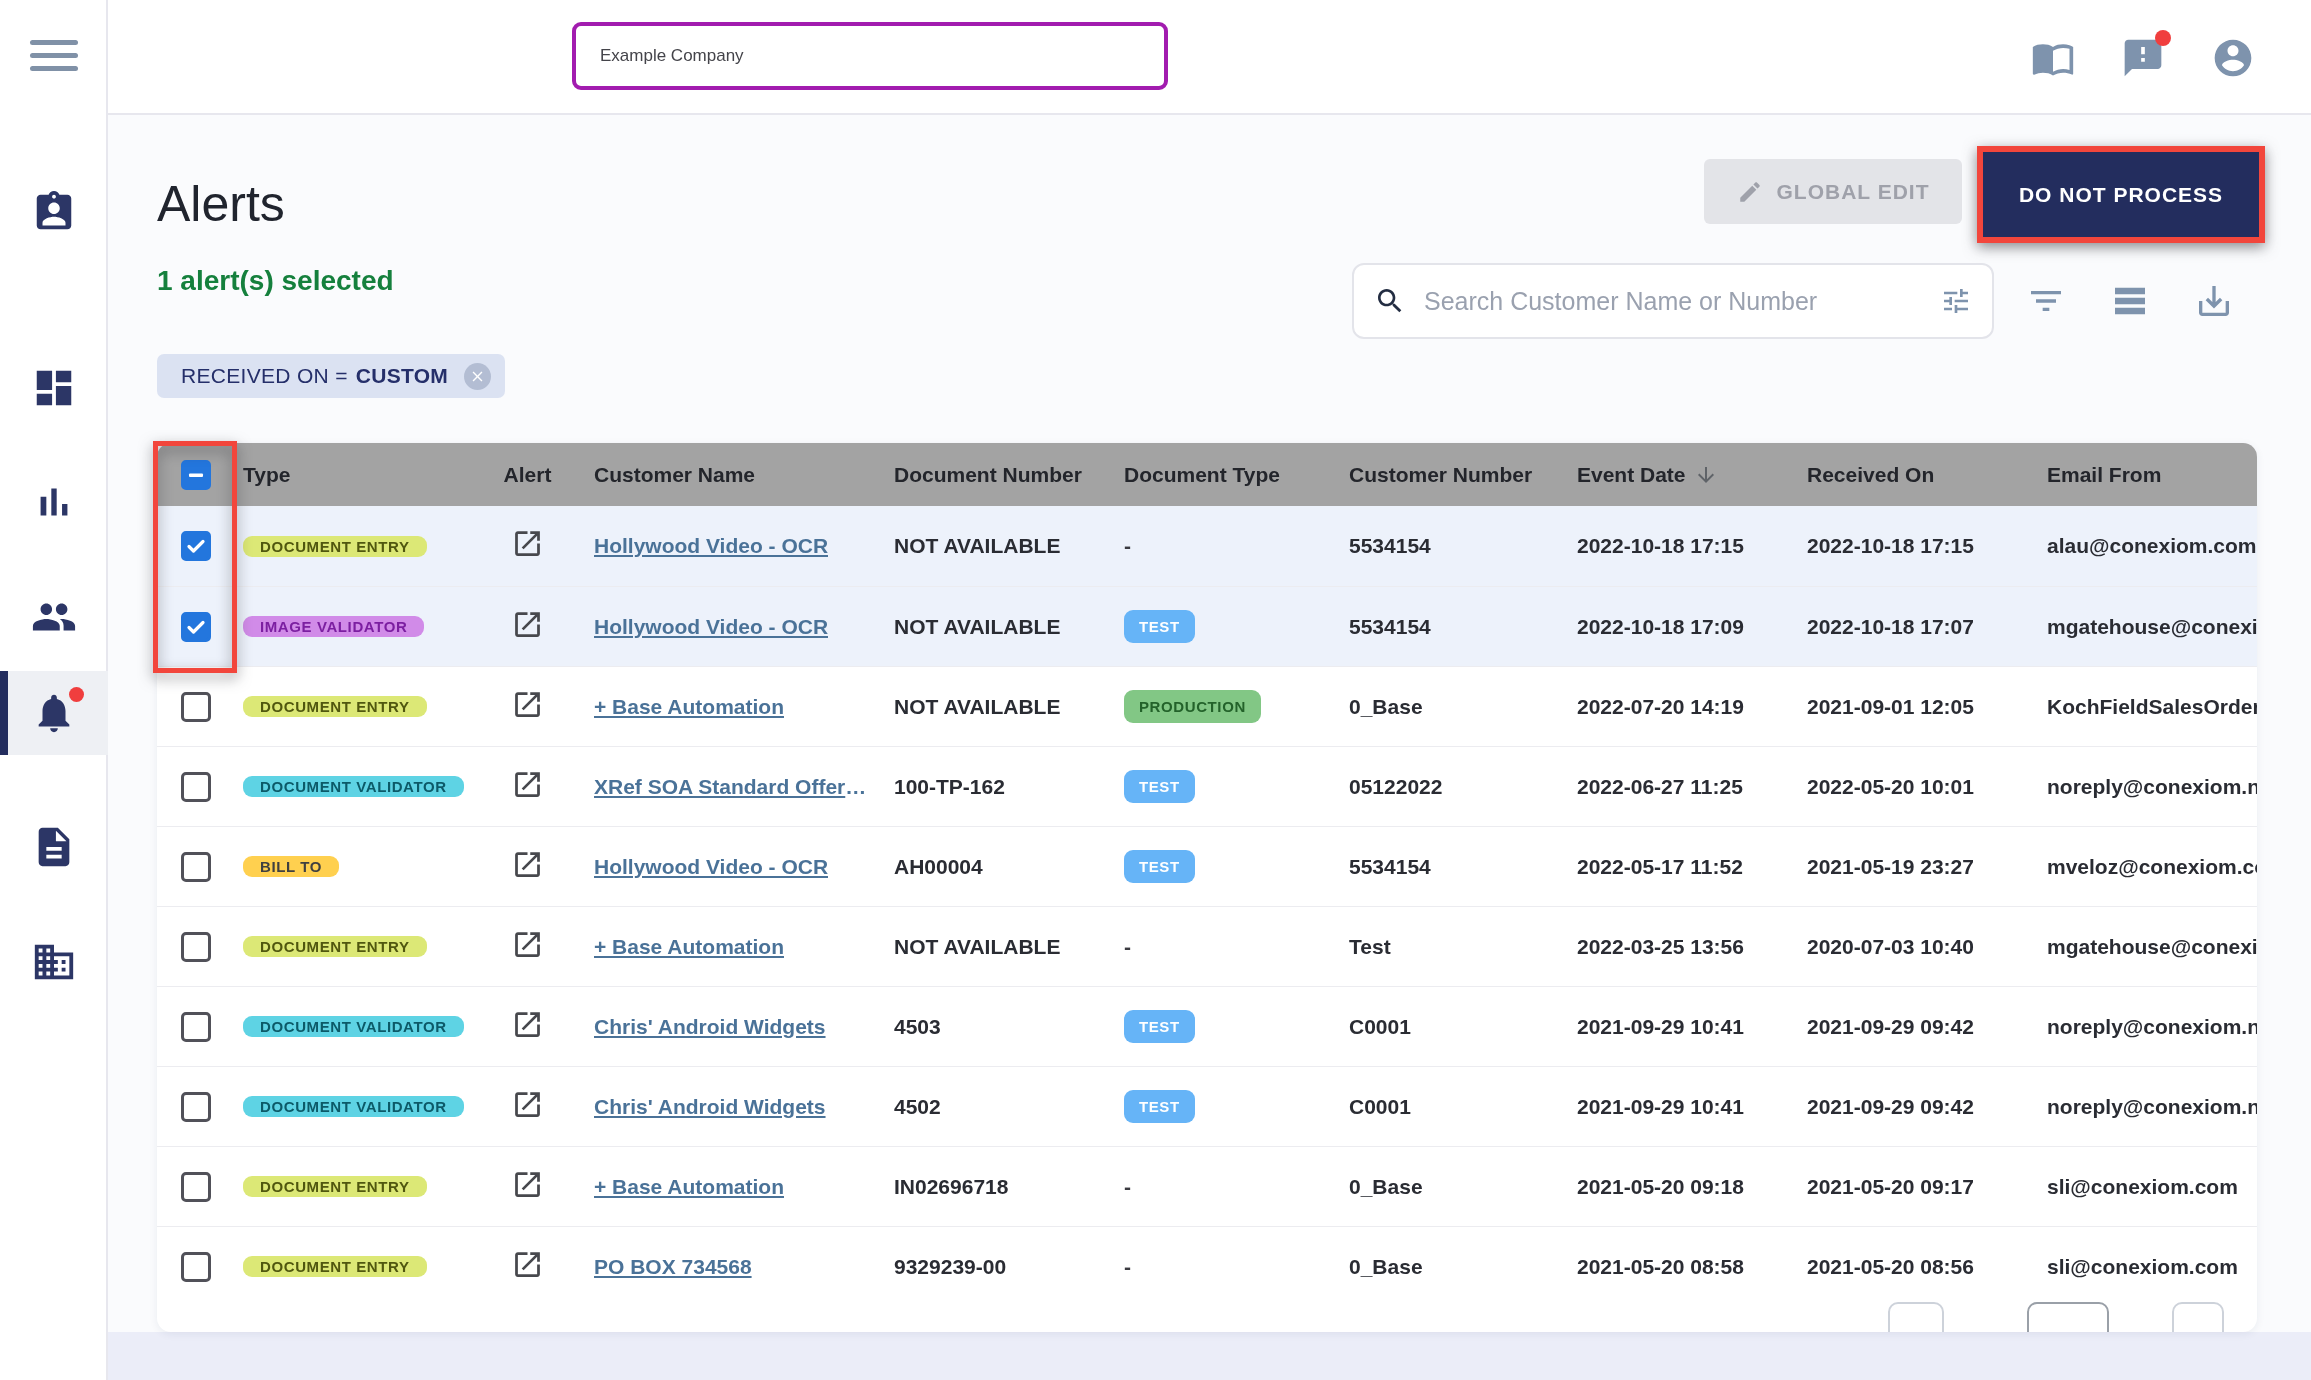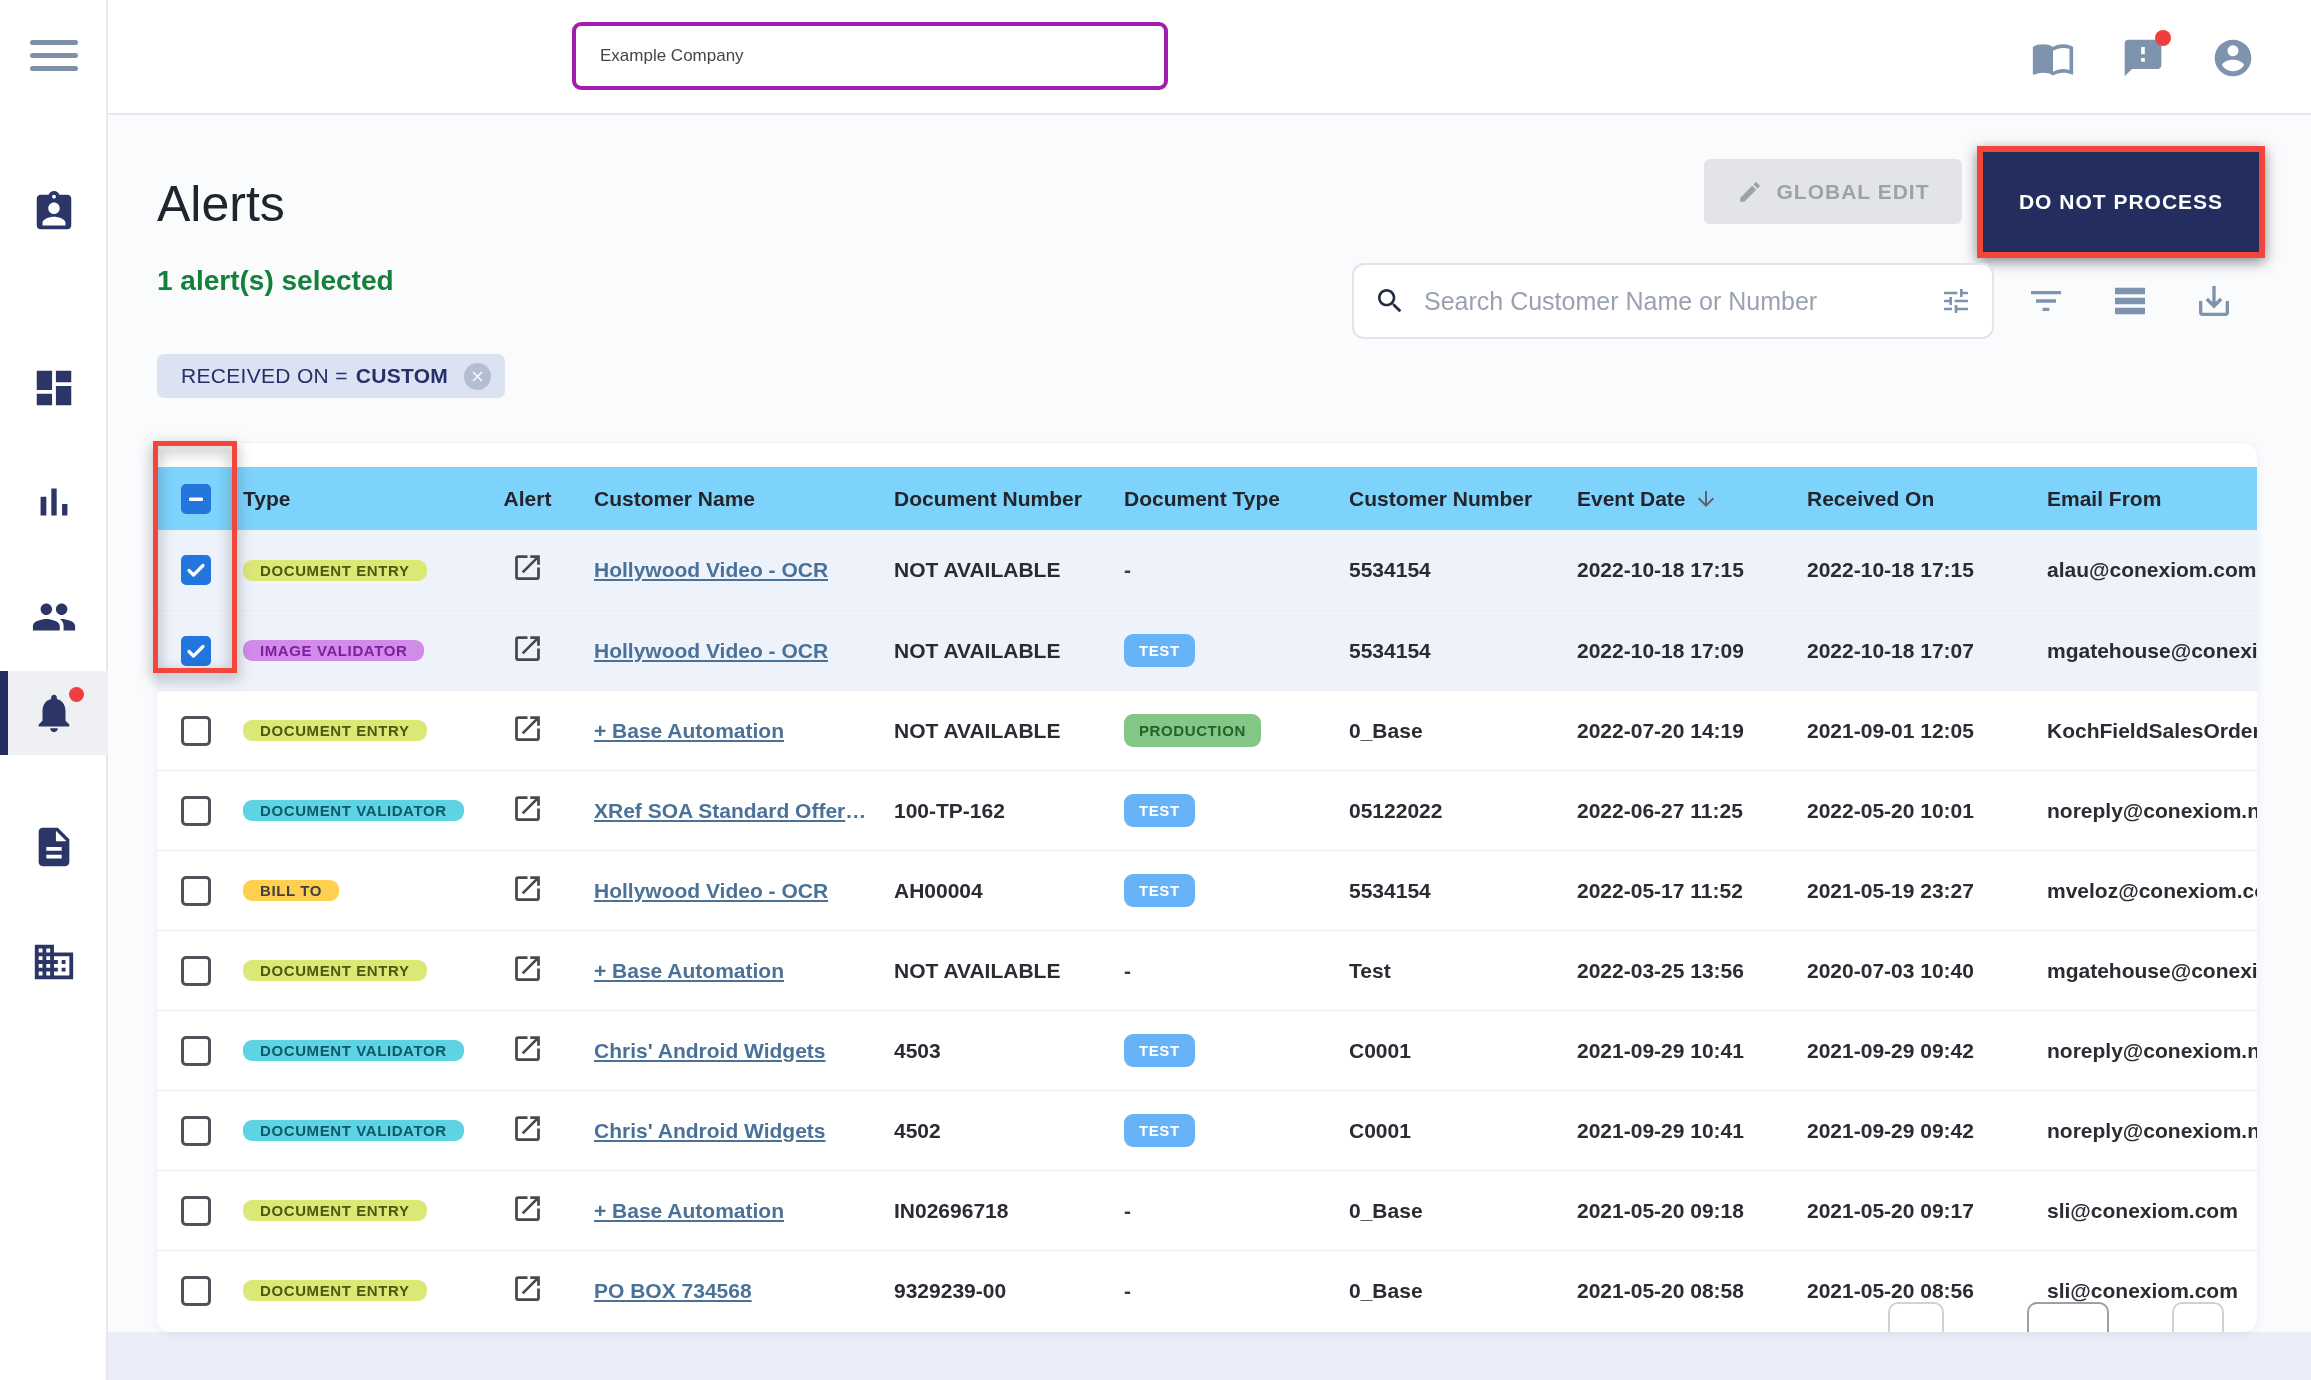--- a/index.html
+++ b/index.html
@@ -30,21 +30,21 @@
   .top-ic svg{width:44px;height:44px;fill:#7e93ad;}
   .top-ic .nav-dot{top:-6px;right:-6px;width:16px;height:16px;}
   
   #main{position:absolute;left:108px;top:115px;right:0;bottom:0;background:#fafbfd;}
   #lavender-strip{position:absolute;left:0;top:1217px;width:100%;height:48px;background:#ebedf8;}
   #page-title{position:absolute;left:49px;top:26px;font-size:50px;font-weight:500;color:#20242e;letter-spacing:0;}
   
   #global-edit{position:absolute;left:1596px;top:44px;width:258px;height:65px;background:#e3e4e8;border:none;border-radius:6px;
     display:flex;align-items:center;justify-content:center;gap:14px;font-family:inherit;font-size:21px;font-weight:700;color:#9fa1aa;letter-spacing:1px;}
   #global-edit svg{width:26px;height:26px;fill:#9fa1aa;}
-  #dnp-frame{position:absolute;left:1869px;top:31px;width:288px;height:112px;border:6px solid var(--red);
+  #dnp-frame{position:absolute;left:1869px;top:31px;width:288px;height:97px;border:6px solid var(--red);
     filter:drop-shadow(0 4px 7px rgba(40,40,45,.55));}
   #do-not-process{width:100%;height:100%;background:var(--navy);border:none;color:#fff;font-family:inherit;
     font-size:21px;font-weight:700;letter-spacing:1px;cursor:pointer;}
   
   #selected-text{position:absolute;left:49px;top:150px;font-size:28px;font-weight:700;color:#15803d;}
   #search-box{position:absolute;left:1244px;top:148px;width:642px;height:76px;background:#fff;border:2px solid #e3e4ea;border-radius:12px;
     display:flex;align-items:center;padding:0 20px;}
   #search-box svg.mag{width:32px;height:32px;fill:#232d42;flex:none;}
   #search-input{flex:1;border:none;outline:none;background:transparent;font-family:inherit;font-size:25px;color:#44444a;margin-left:16px;}
   #search-input::placeholder{color:#9aa1af;}
@@ -55,21 +55,21 @@
   
   #chip{position:absolute;left:49px;top:239px;height:44px;background:var(--chip-bg);border-radius:7px;
     display:inline-flex;align-items:center;padding:0 14px 0 24px;font-size:21px;color:#252f6a;letter-spacing:.3px;}
   #chip .val{font-weight:700;margin-left:8px;}
   #chip-close{width:27px;height:27px;border-radius:50%;background:#b3bdd3;margin-left:16px;display:flex;align-items:center;justify-content:center;cursor:pointer;}
   #chip-close svg{width:17px;height:17px;fill:#fff;}
   
   #card{position:absolute;left:49px;top:328px;width:2100px;height:889px;background:#fff;border-radius:14px;overflow:hidden;
     box-shadow:0 2px 8px rgba(30,40,90,.07);}
   .grid-row{display:grid;grid-template-columns:78px 250px 85px 300px 230px 225px 228px 230px 240px 234px;align-items:center;}
-  #thead{height:63px;background:#7dd3fc;font-size:21px;font-weight:700;color:#23252b;margin-top:24px;}
+  #thead{height:63px;background:#a3a3a3;font-size:21px;font-weight:700;color:#23252b;}
   .hcell{white-space:nowrap;display:flex;align-items:center;}
   .trow{height:80px;border-top:1px solid #ececf0;font-size:21px;font-weight:700;color:#2a2c33;background:#fff;}
   .trow:first-of-type{border-top:none;}
   .trow.selected{background:var(--selected-bg);}
   .cell{white-space:nowrap;display:flex;align-items:center;overflow:hidden;}
   .pad{padding-left:24px;}
   .c-type{padding-left:8px;}
   .c-alert,.c-check{justify-content:center;}
   .sort-arrow{width:24px;height:24px;fill:#5f6368;margin-left:8px;flex:none;}
   

